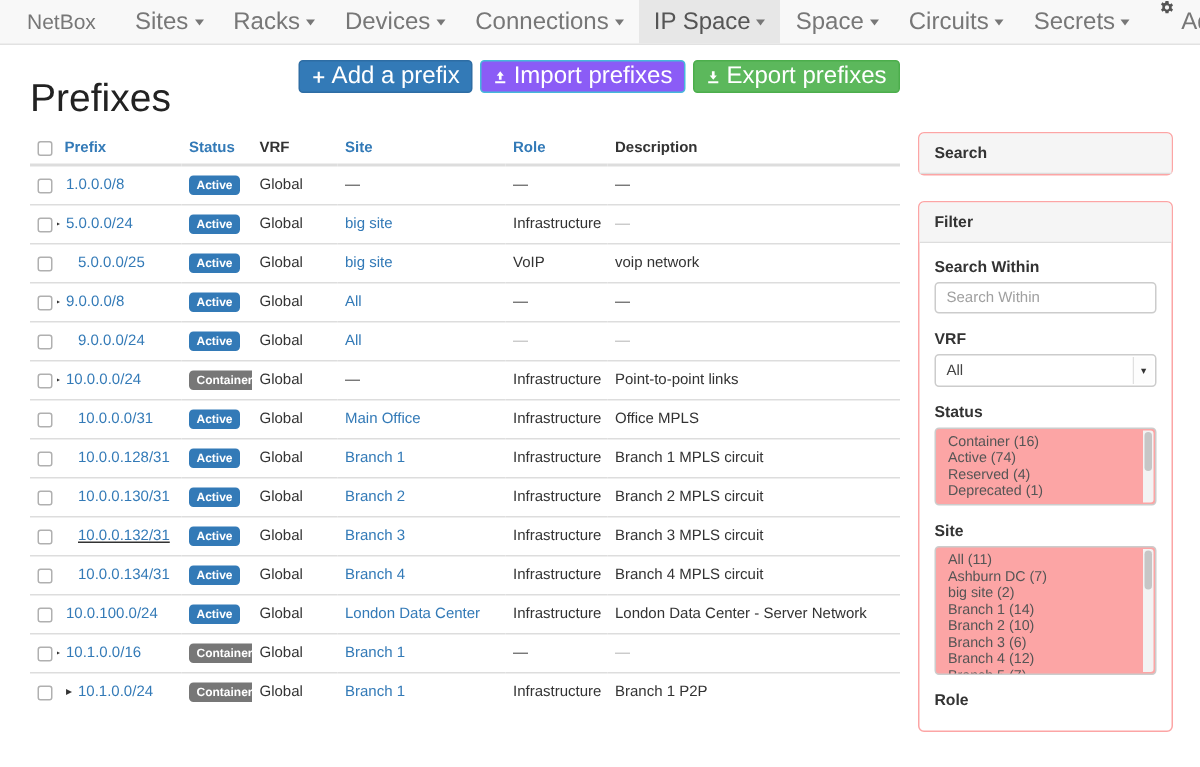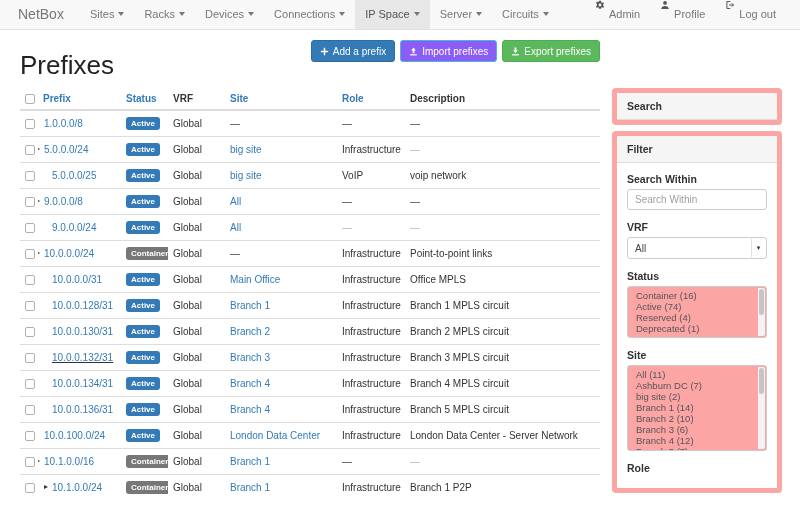--- a/index.html
+++ b/index.html
@@ -7,34 +7,34 @@
   body {
     width:800px; height:511px; overflow:hidden; position:relative;
     background:#fff; color:#333;
     font-family:"Liberation Sans", sans-serif;
   }
   
   .navbar { height:30px; background:#f8f8f8; border-bottom:1px solid #e2e2e2;
     display:flex; align-items:stretch; padding:0 14px 0 18px; }
   .brand { color:#777; font-size:14px; line-height:29px; margin-right:16px; cursor:pointer; }
   .nav-list { display:flex; list-style:none; margin:0; padding:0; }
-  .nav-item { font-size:11px; color:#777; line-height:29px; padding:0 10px; cursor:pointer; white-space:nowrap; }
+  .nav-item { font-size:16px; color:#777; line-height:29px; padding:0 10px; cursor:pointer; white-space:nowrap; }
   .nav-item.active { background:#e7e7e7; color:#555; }
   .caret { display:inline-block; margin-left:4px; vertical-align:2px;
     border-left:3px solid transparent; border-right:3px solid transparent; border-top:4px solid #777; }
   .nav-right { margin-left:auto; display:flex; }
   .nav-right .nav-item { display:flex; gap:4px; }
   .nav-right svg { display:block; }
   
   .content { display:flex; padding:0 18px 0 20px; gap:12px; }
   .main { width:580px; position:relative; }
   .sidebar { width:170px; padding-top:58px; }
   
   .actions { position:absolute; top:10px; right:0; display:flex; gap:5px; }
-  .btn { display:inline-flex; align-items:center; gap:4px; color:#fff; font-size:10px;
+  .btn { display:inline-flex; align-items:center; gap:4px; color:#fff; font-size:16px;
     padding:0 8px; height:22px; border-radius:3px; border:1px solid transparent; cursor:pointer; white-space:nowrap; }
   .btn-primary { background:#337ab7; border-color:#2e6da4; }
   .btn-info    { background:#8b5cf6; border-color:#46b8da; }
   .btn-success { background:#5cb85c; border-color:#4cae4c; }
   .btn svg { display:block; }
   h1.page-title { font-size:26px; font-weight:500; color:#222; margin:0; padding-top:20px; height:58px; }
   
   table.prefix-table { width:100%; border-collapse:collapse; table-layout:fixed; font-size:10px; }
   .prefix-table th { text-align:left; padding:5px; font-size:10px; color:#333; border-bottom:2px solid #ddd; font-weight:bold; }
   .prefix-table th.sortable { color:#337ab7; cursor:pointer; }
@@ -48,21 +48,21 @@
   .cb { appearance:none; -webkit-appearance:none; width:10px; height:10px; margin:0;
     border:1px solid #b0b0b0; border-radius:2px; background:#fff; cursor:pointer; display:block; }
   .badge-status { display:inline-block; color:#fff; font-size:8px; font-weight:bold;
     padding:2px 5px; border-radius:3px; line-height:9px; }
   .badge-primary { background:#337ab7; }
   .badge-default { background:#777; }
   .dash { color:#444; }
   .dash.muted { color:#b8b8b8; }
   .cell-text { color:#333; }
   
-  .panel { border:5px solid #fca5a5; border-radius:4px; margin-bottom:6px; background:#fff; }
+  .panel { border:1px solid #fca5a5; border-radius:4px; margin-bottom:17px; background:#fff; }
   .panel-heading { padding:7px 10px; background:#f5f5f5; border-bottom:1px solid #ddd;
     border-radius:3px 3px 0 0; font-weight:bold; font-size:10.5px; color:#333; }
   .panel-body { padding:10px; }
   .input-group { display:flex; }
   .form-input { width:100%; min-width:0; height:24px; border:1px solid #ccc; border-radius:3px;
     padding:0 7px; font-size:10px; color:#555; font-family:inherit; }
   .form-input::placeholder { color:#a0a0a0; }
   .input-group .form-input { border-radius:3px 0 0 3px; border-right:none; flex:1; }
   .search-btn { width:30px; height:24px; background:#337ab7; border:1px solid #2e6da4;
     border-radius:0 3px 3px 0; display:flex; align-items:center; justify-content:center; cursor:pointer; }
@@ -86,22 +86,23 @@
 <body>
 
 <div class="navbar">
   <div class="brand">NetBox</div>
   <ul class="nav-list" id="nav-left">
       <li class="nav-item"><span>Sites</span><span class="caret"></span></li>
       <li class="nav-item"><span>Racks</span><span class="caret"></span></li>
       <li class="nav-item"><span>Devices</span><span class="caret"></span></li>
       <li class="nav-item"><span>Connections</span><span class="caret"></span></li>
       <li class="nav-item active"><span>IP Space</span><span class="caret"></span></li>
-      <li class="nav-item"><span>Server</span><span class="caret"></span></li>
+      <li class="nav-item"><span>Space</span><span class="caret"></span></li>
       <li class="nav-item"><span>Circuits</span><span class="caret"></span></li>
+      <li class="nav-item"><span>Secrets</span><span class="caret"></span></li>
     </ul>
   <div class="nav-right" id="nav-right">
       <div class="nav-item">
         <span>
           <svg width="10" height="10" viewBox="0 0 16 16">
             <path fill="#555" d="M9.6 1H6.4l-.4 1.9-1.3.6L3 2.4 1.6 4.8l1.5 1.3L3 8l.1.9-1.5 1.3L3 12.6l1.7-1.1 1.3.6.4 1.9h3.2l.4-1.9 1.3-.6 1.7 1.1 1.4-2.4-1.5-1.3.1-.9-.1-.9 1.5-1.3-1.4-2.4-1.7 1.1-1.3-.6zM8 10.3A2.3 2.3 0 1 1 8 5.7a2.3 2.3 0 0 1 0 4.6z"></path>
           </svg>
         </span>
         <span>Admin</span>
       </div>
@@ -295,31 +296,20 @@
           <tr>
             <td>
               <input class="cb" type="checkbox" style="">
             </td>
             <td class="cell-prefix"><span class="indent-wrap" style="margin-left: 14px;"><a class="tbl-link" href="#">10.0.0.134/31</a></span></td>
             <td><span class="badge-status badge-primary">Active</span></td>
             <td class="cell-text">Global</td>
             <td><a class="tbl-link" href="#">Branch 4</a></td>
             <td><span class="cell-text">Infrastructure</span></td>
             <td><span class="cell-text">Branch 4 MPLS circuit</span></td>
-          </tr>
-          <tr>
-            <td>
-              <input class="cb" type="checkbox" style="">
-            </td>
-            <td class="cell-prefix"><span class="indent-wrap" style="margin-left: 14px;"><a class="tbl-link" href="#">10.0.0.136/31</a></span></td>
-            <td><span class="badge-status badge-primary">Active</span></td>
-            <td class="cell-text">Global</td>
-            <td><a class="tbl-link" href="#">Branch 4</a></td>
-            <td><span class="cell-text">Infrastructure</span></td>
-            <td><span class="cell-text">Branch 5 MPLS circuit</span></td>
           </tr>
           <tr>
             <td>
               <input class="cb" type="checkbox" style="">
             </td>
             <td class="cell-prefix"><span class="indent-wrap" style="margin-left: 6px;"><a class="tbl-link" href="#">10.0.100.0/24</a></span></td>
             <td><span class="badge-status badge-primary">Active</span></td>
             <td class="cell-text">Global</td>
             <td><a class="tbl-link" href="#">London Data Center</a></td>
             <td><span class="cell-text">Infrastructure</span></td>

